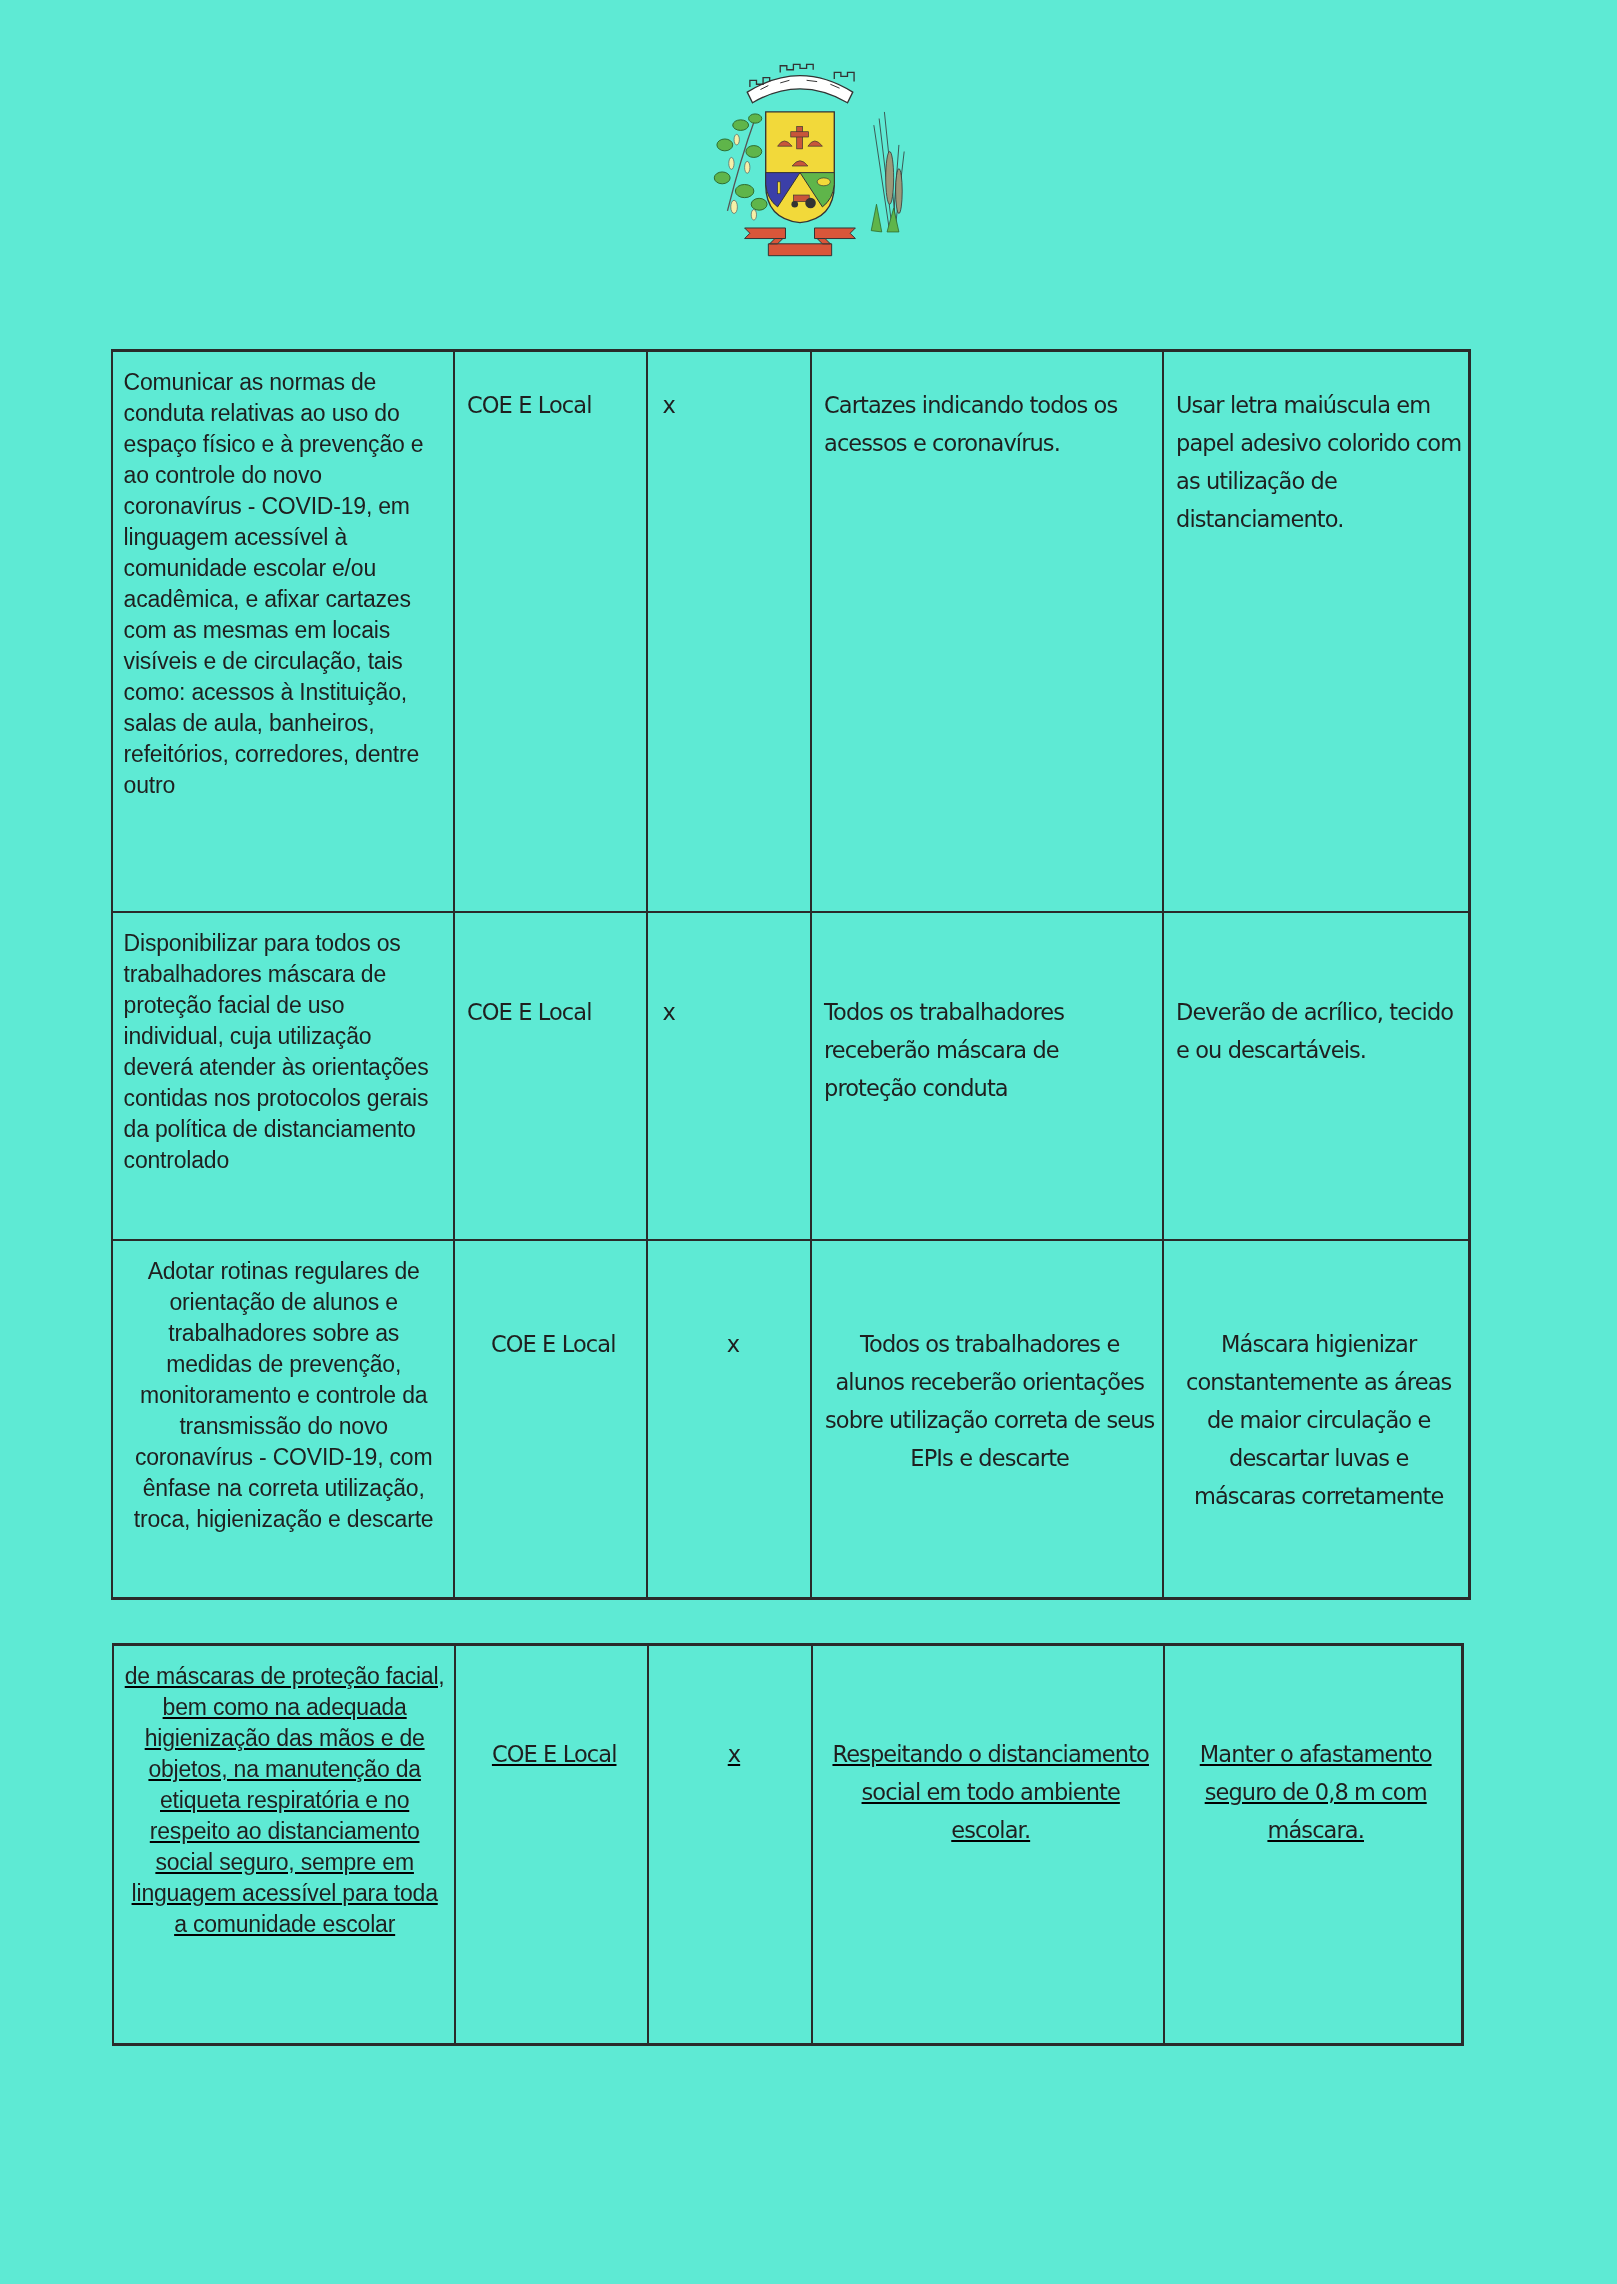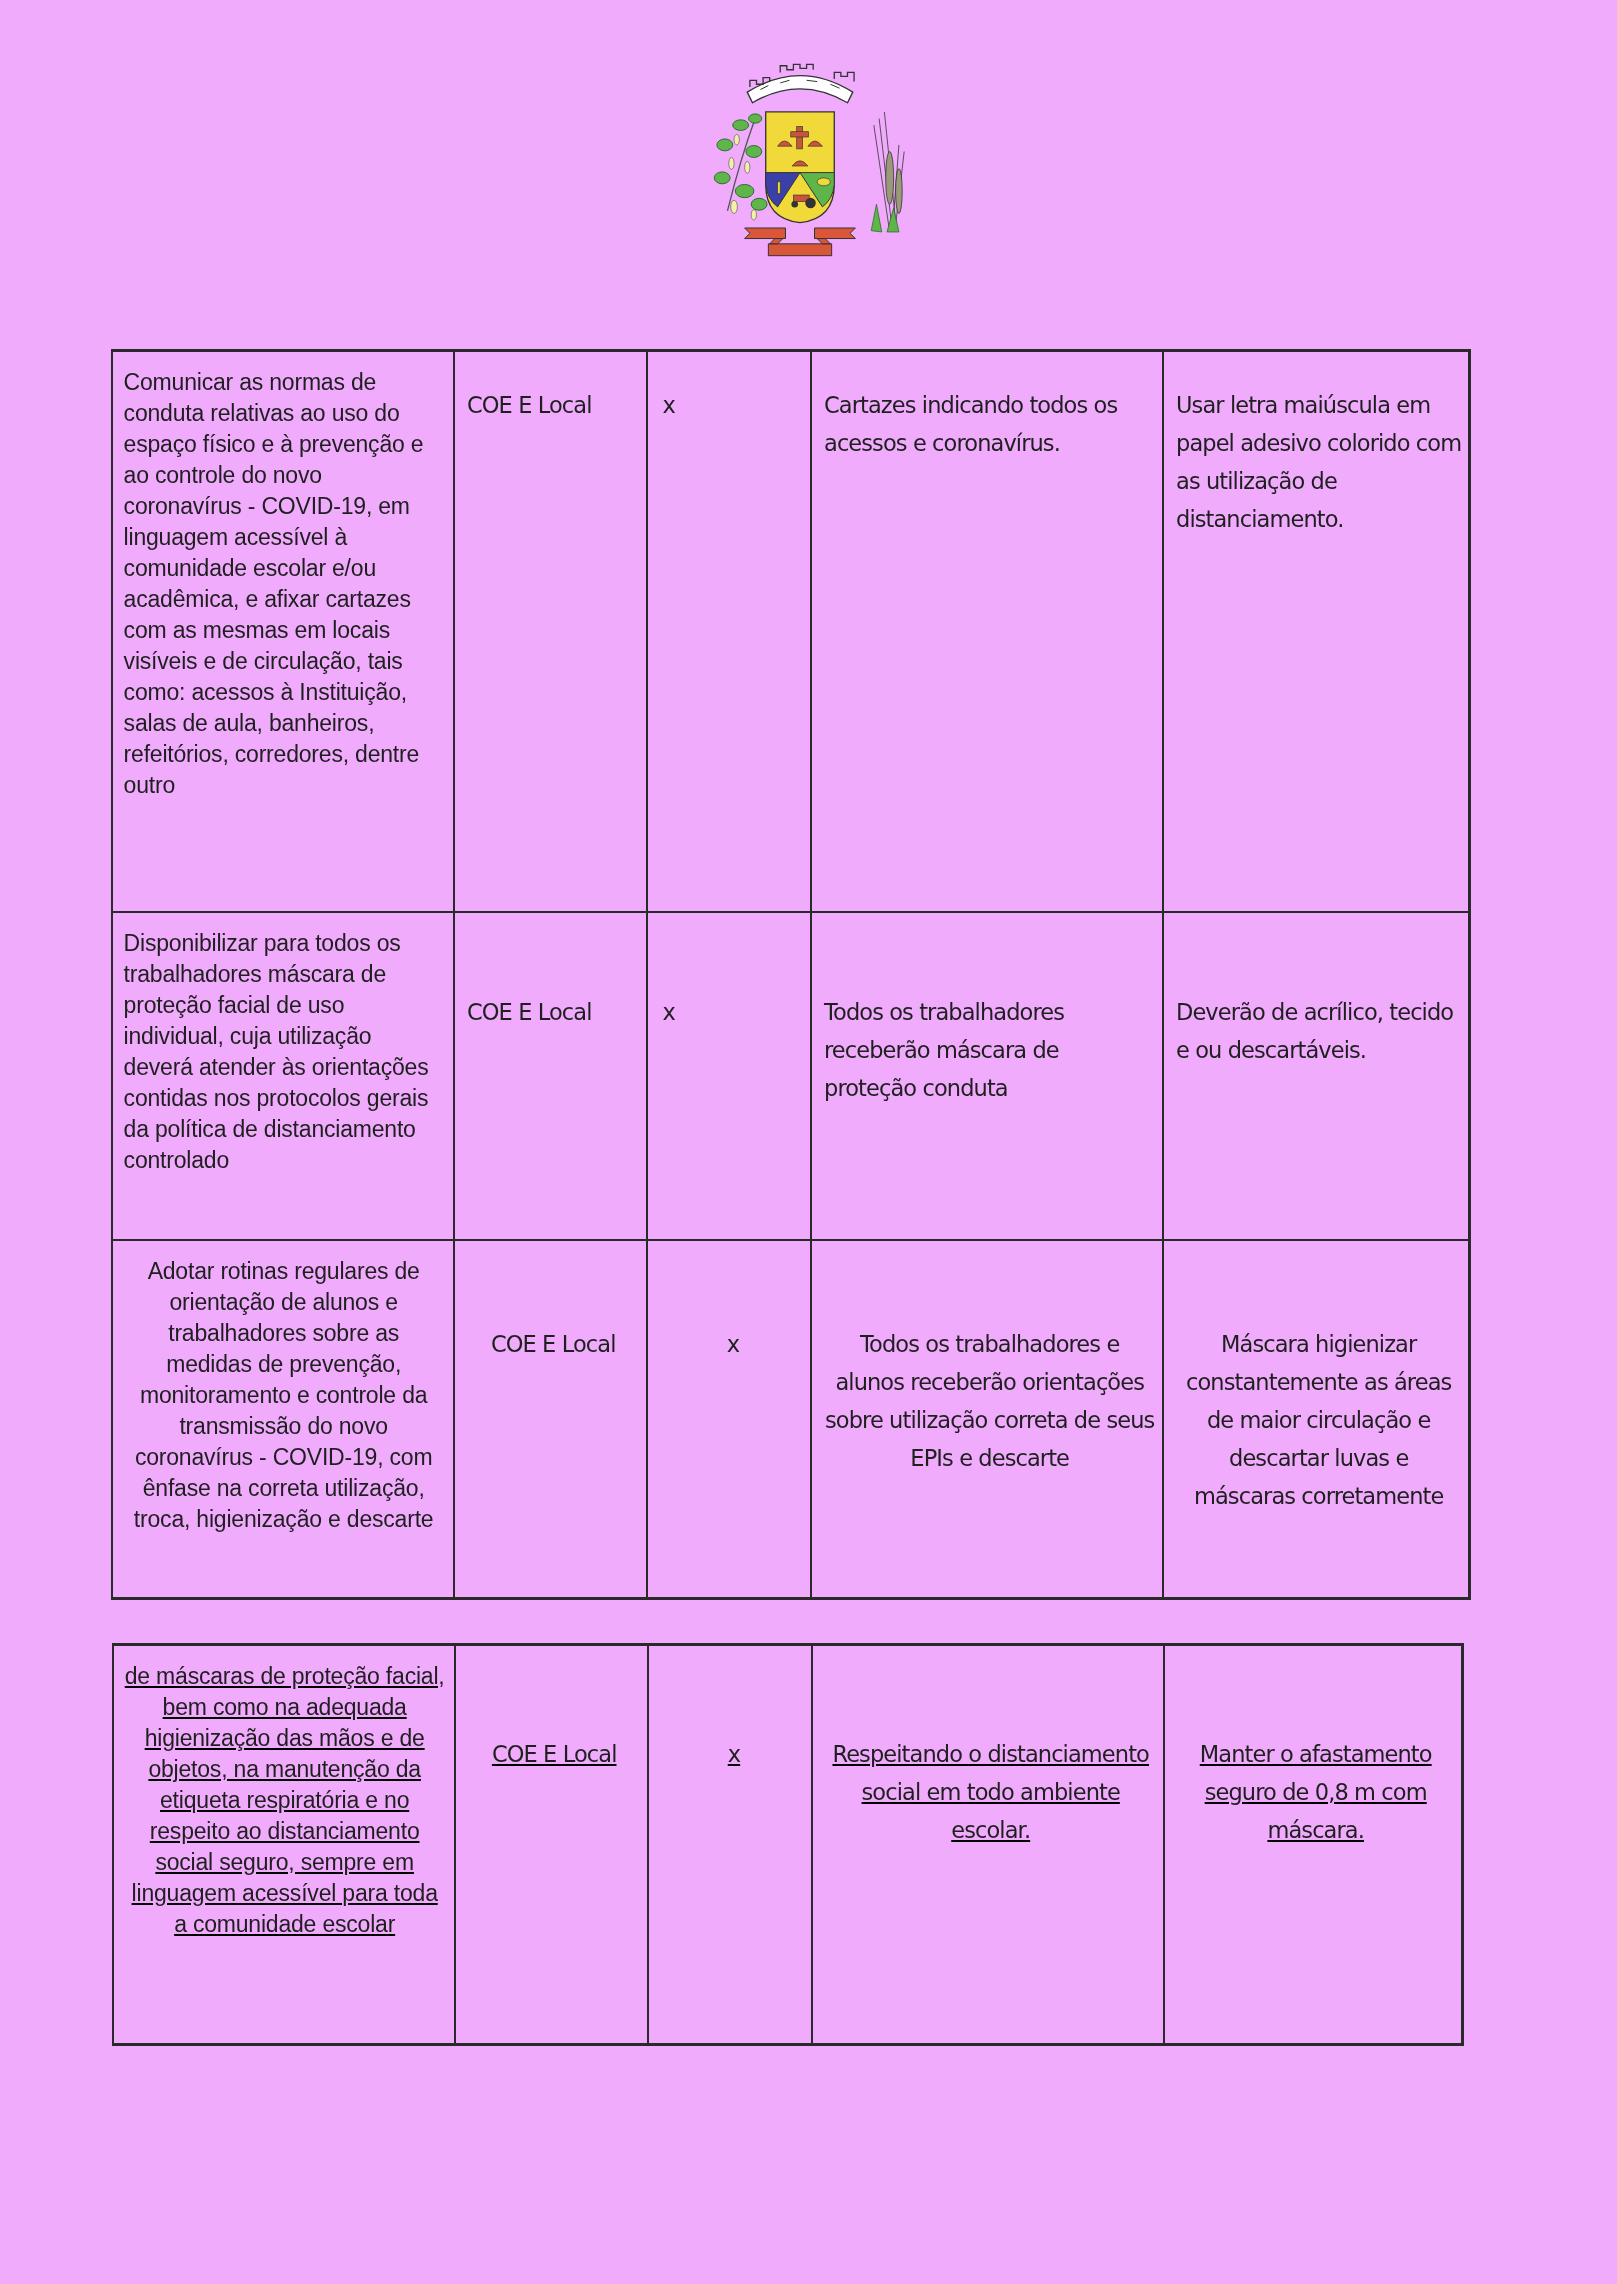--- a/index.html
+++ b/index.html
@@ -1,17 +1,17 @@
 <!DOCTYPE html>
 <html style="font-size:10.6px"><head>
 <meta charset="utf-8">
 <style>
   html, body { margin: 0; padding: 0; background: #ffffff; }
   body { width: 1618px; height: 2284px; position: relative; overflow: hidden; }
-  .page { position: absolute; left: 0; top: 0; width: 1618px; height: 2284px; background: #f0abfc; }
+  .page { position: absolute; left: 0; top: 0; width: 1618px; height: 2284px; background: #5eead4; }
 
   
   .crest { position: absolute; left: 681px; top: 46px; width: 238px; height: 211px; }
 
   
   .tbl { position: absolute; border-collapse: collapse; table-layout: fixed; }
   .tbl td {
     border: 2px solid #2a2a2a;
     vertical-align: top;
     padding: 0;

